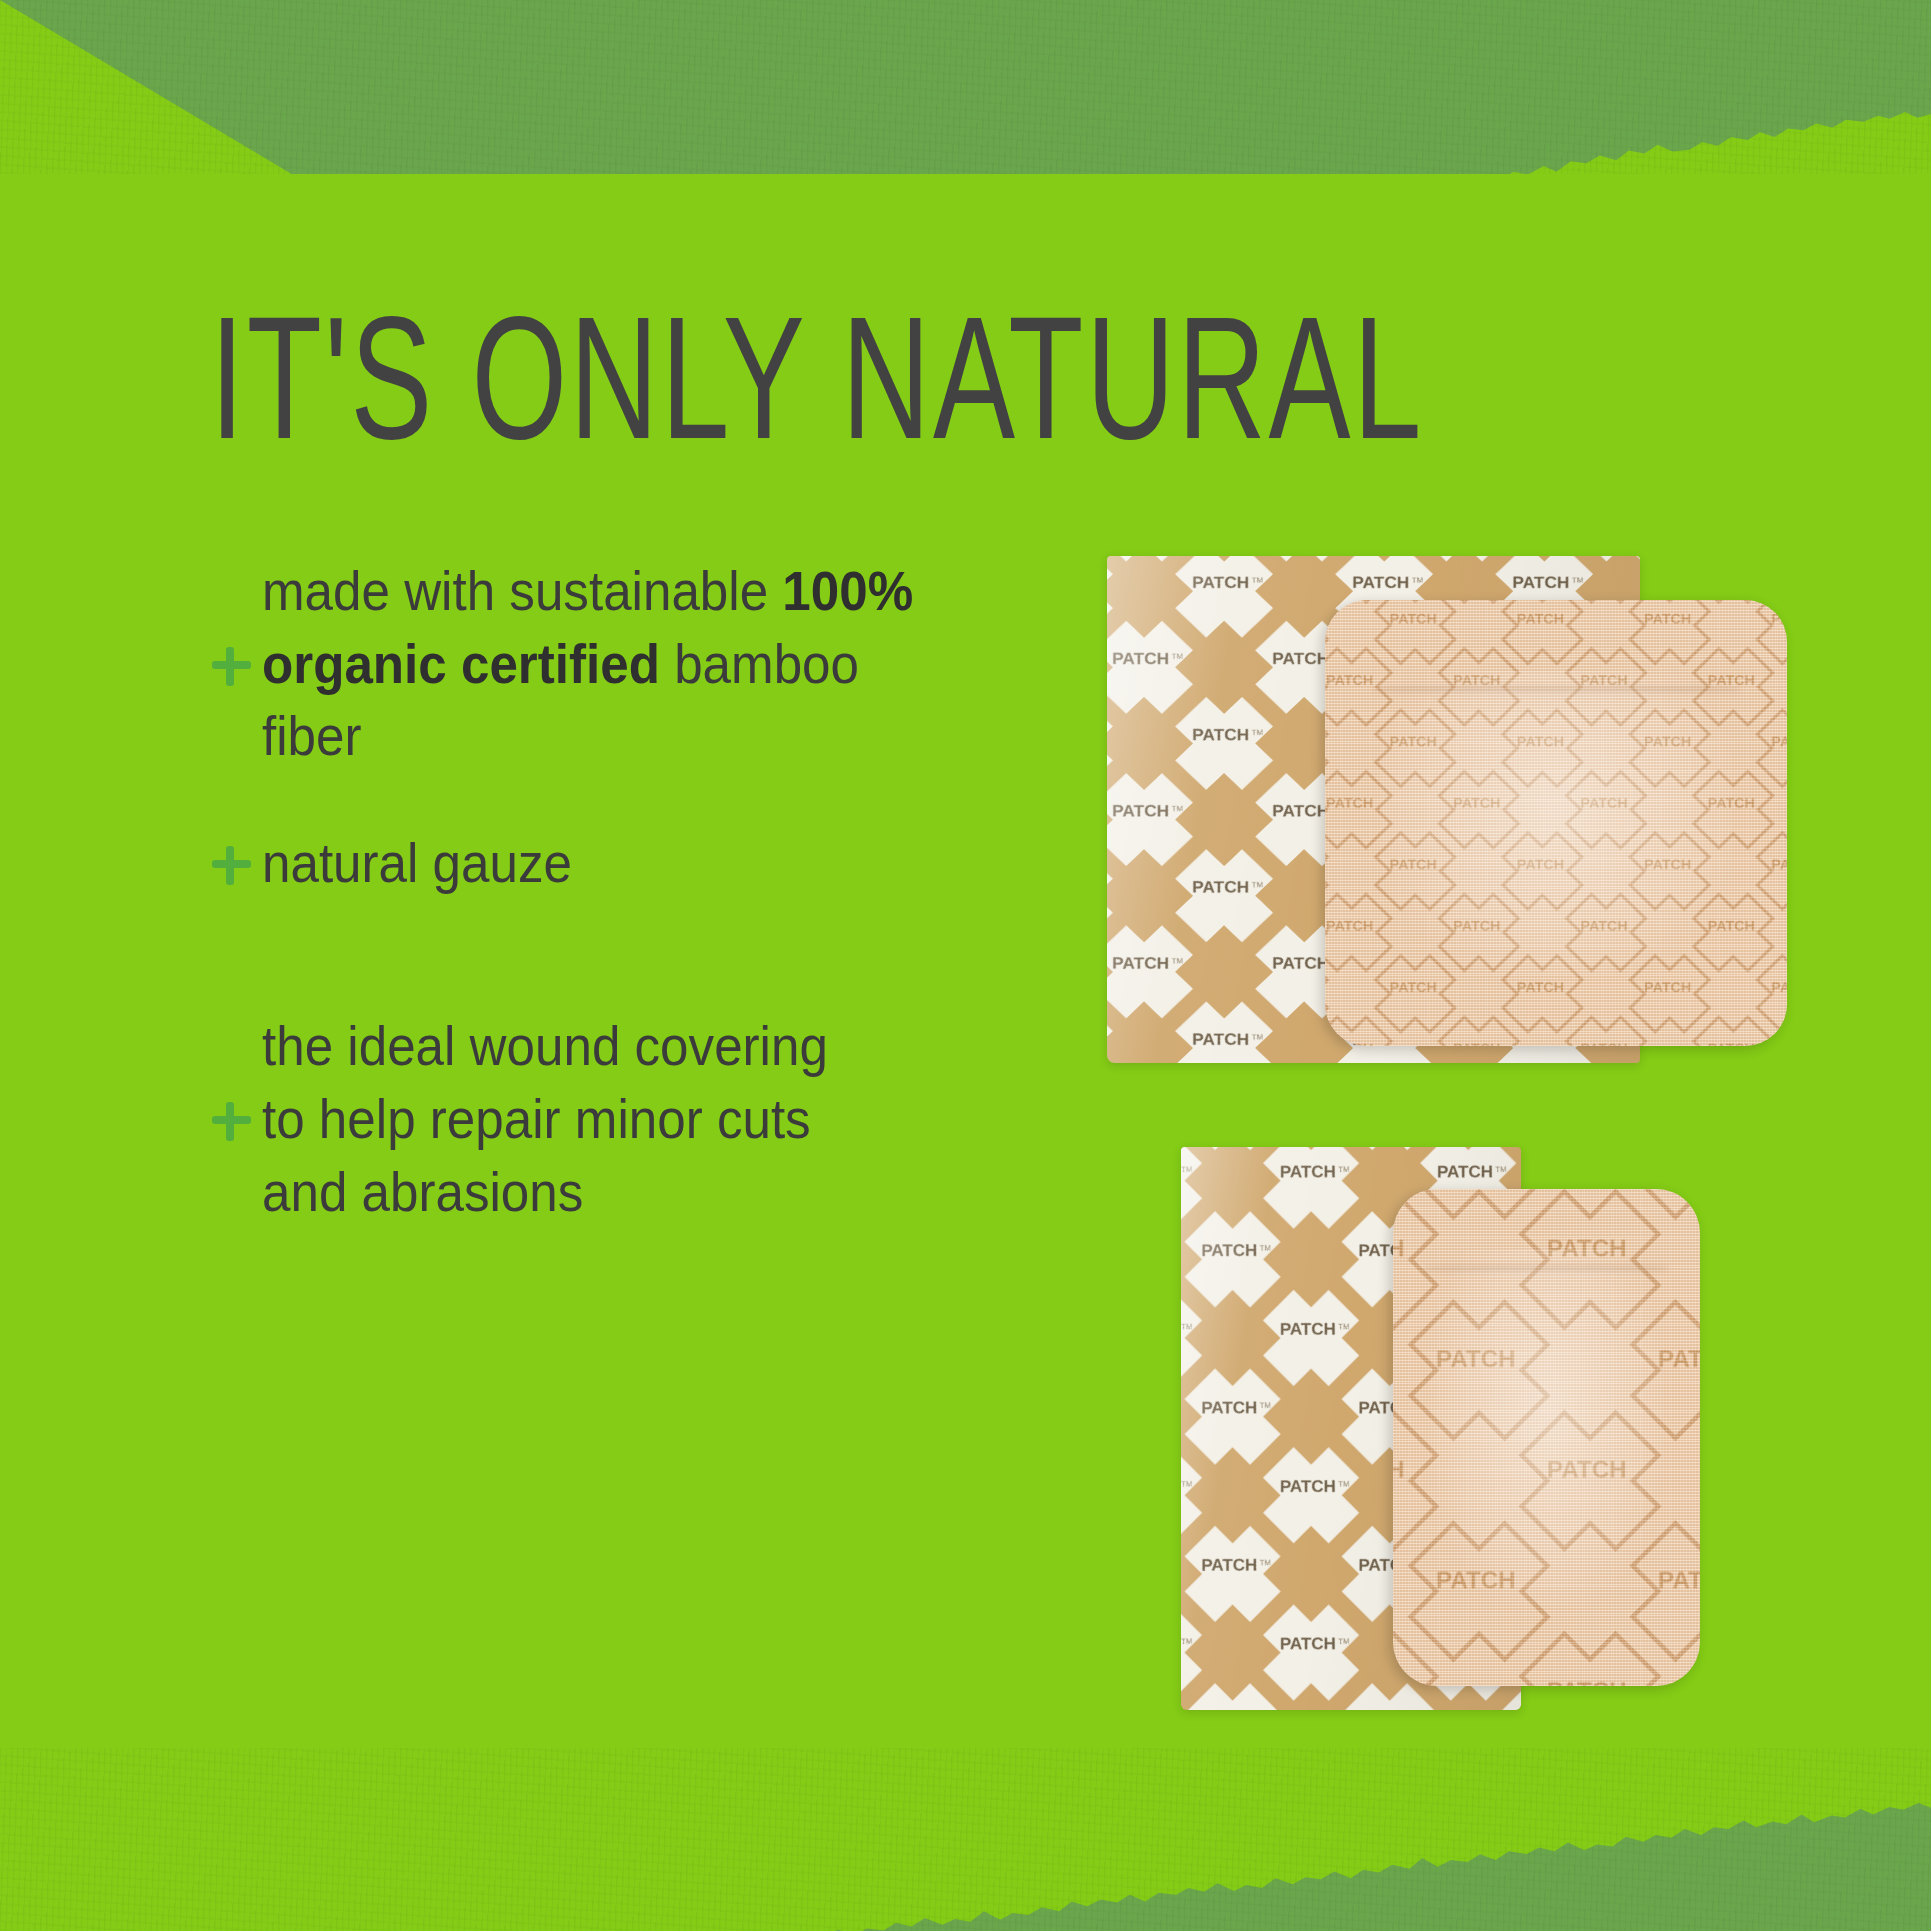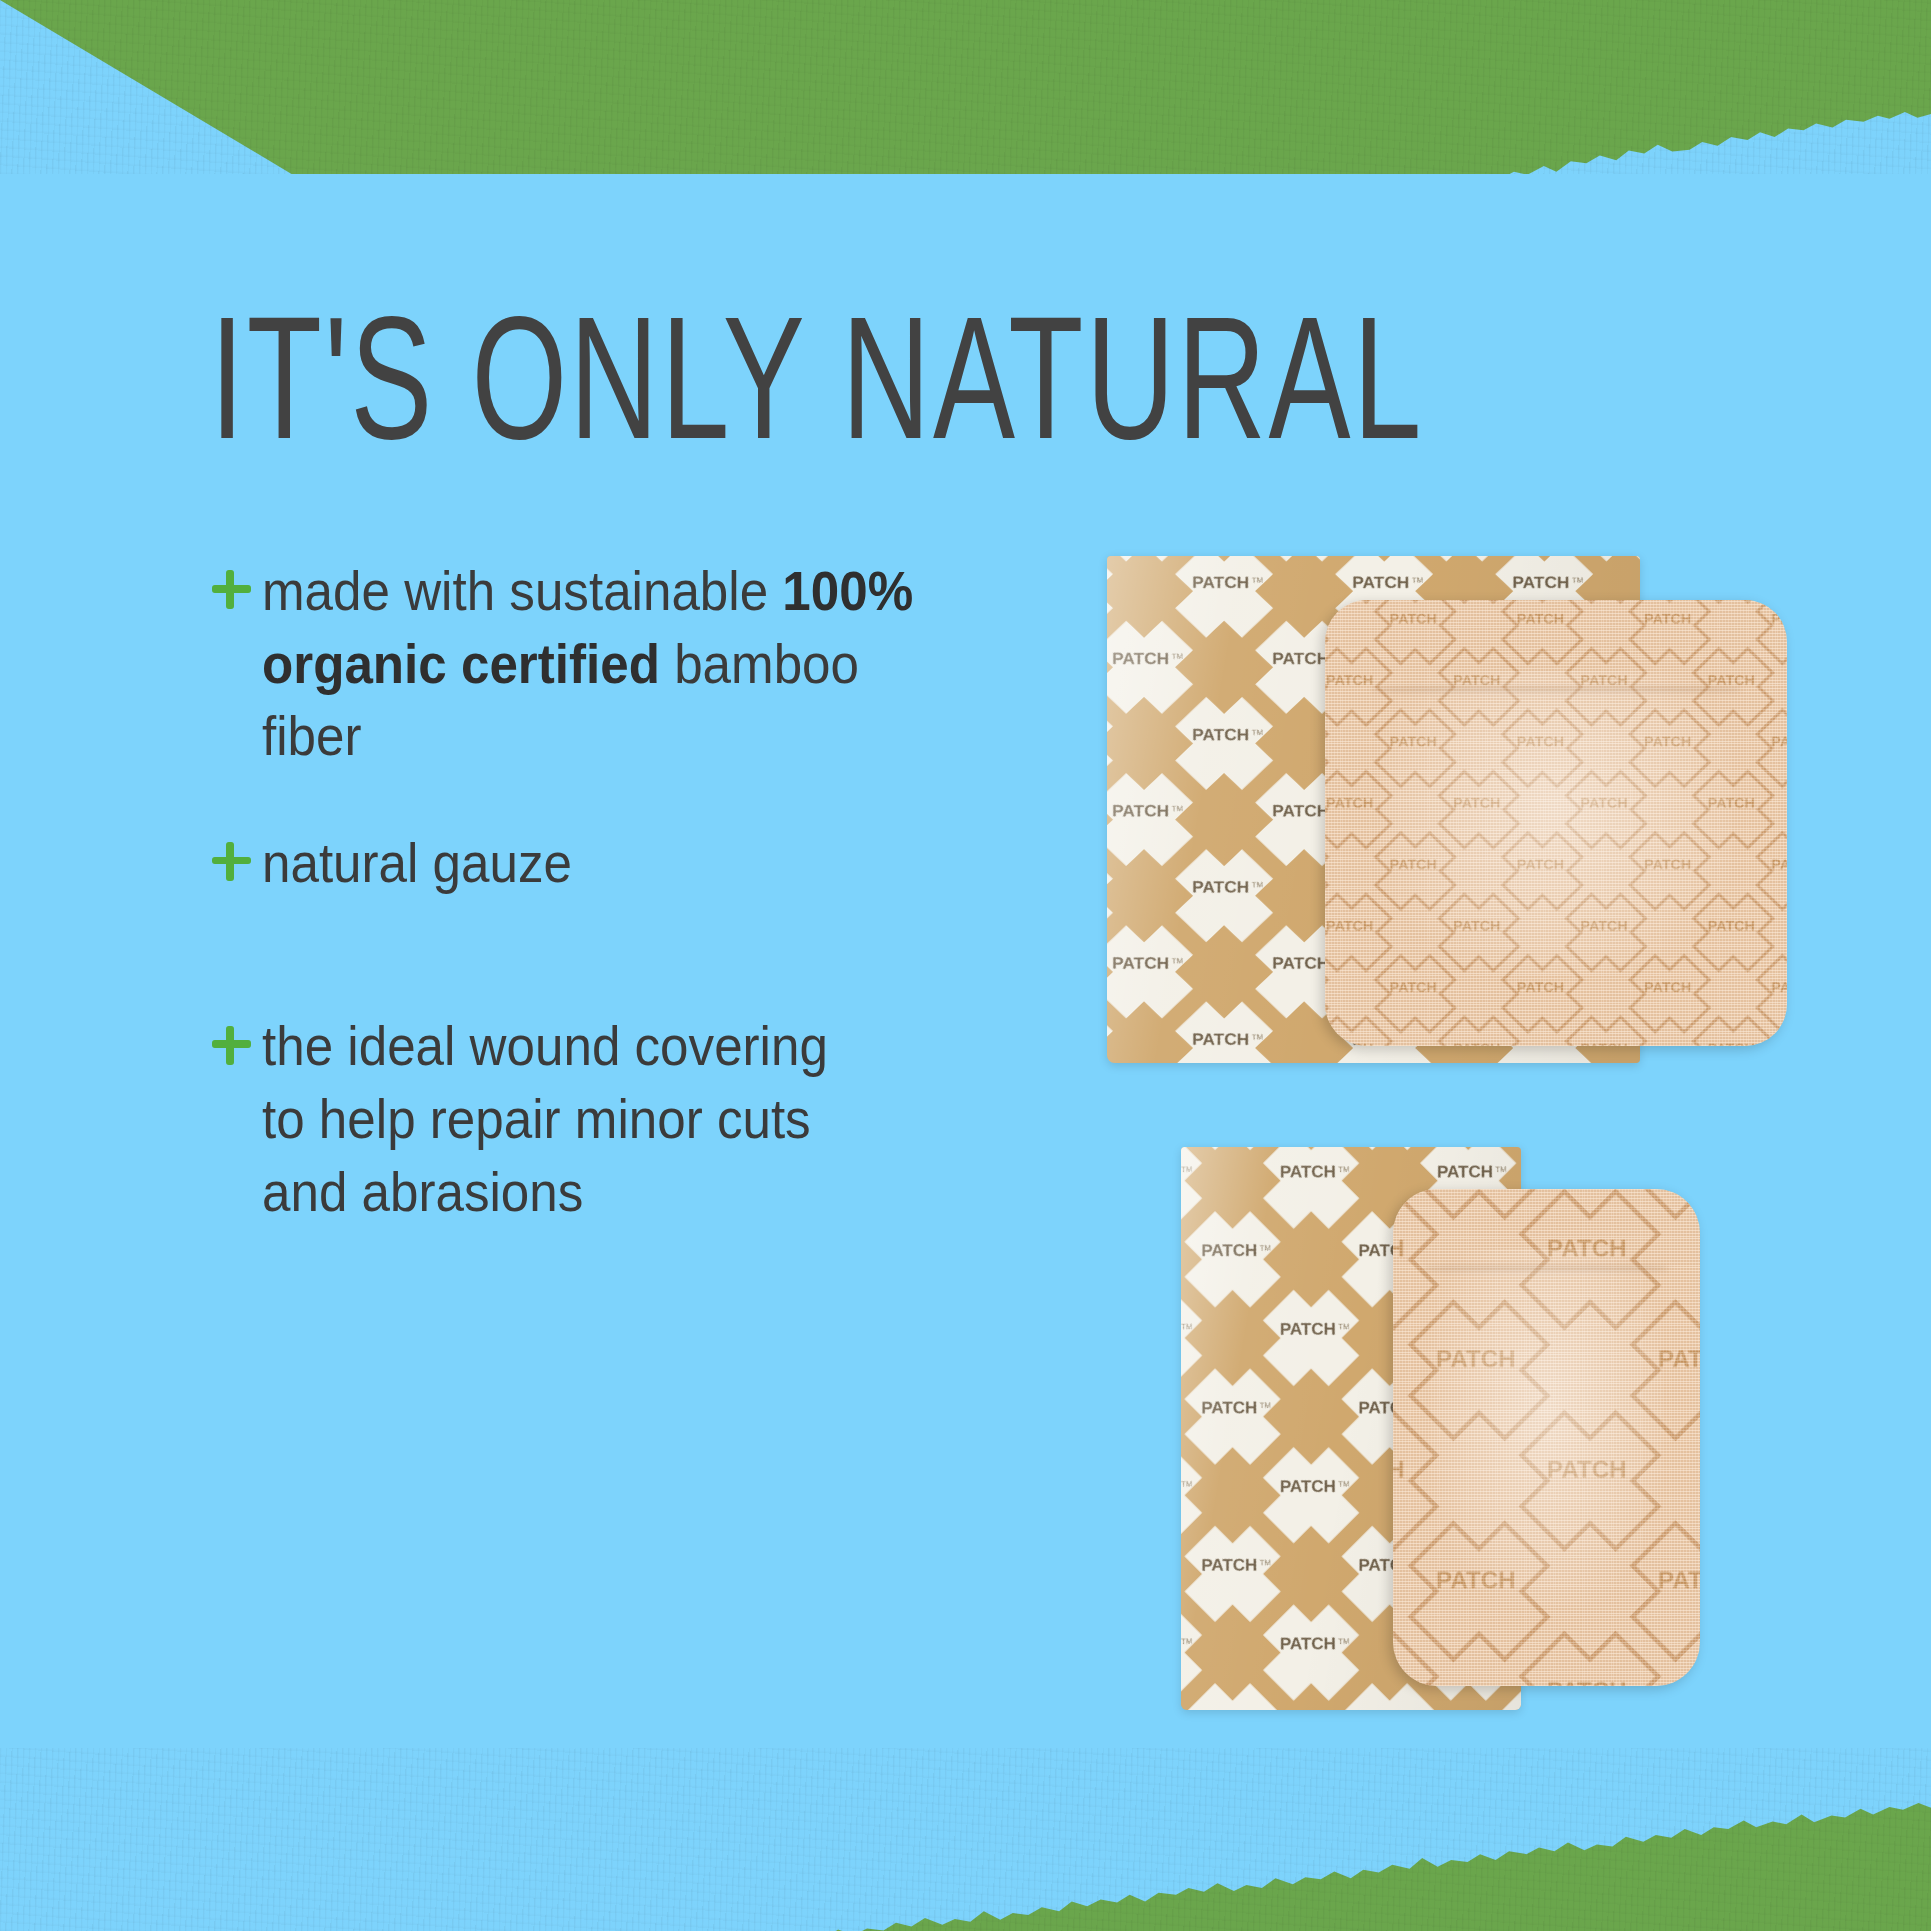--- a/index.html
+++ b/index.html
@@ -58,21 +58,21 @@
 
   
   #bullets {
     position: absolute;
     left: 210px;
     top: 555px;
     width: 792px;
   }
   .bullet {
     display: flex;
-    align-items: flex-start;
+    align-items: center;
     margin-bottom: 54px;
   }
   .bullet-plus {
     flex: 0 0 auto;
     width: 52px;
     height: 52px;
     position: relative;
     margin-top: 13.5px;
   }
   .bullet-plus::before,
@@ -141,21 +141,21 @@
     position: absolute;
     left: 10%; top: 19%; width: 80%; height: 9.7px;
     background: linear-gradient(180deg, rgba(160,115,78,.00), rgba(160,115,78,.28), rgba(255,255,255,.35));
     border-radius: 50%;
     filter: blur(2.9px);
   }
 </style>
 </head>
 <body>
 
-<div id="stage" style="background: #7dd3fc;">
+<div id="stage" style="background: #84cc16;">
 
   <div class="torn-band" id="torn-top">
     <svg viewBox="0 0 2000 180" preserveAspectRatio="none" aria-hidden="true">
       <path id="top-band-path" fill="#6aa64c" d="M0,0 H2000 V118 l-14,4 -13,-6 -16,7 -12,-3 -15,6 -18,-2 -14,8 -17,-4 -13,7 -16,-2 -14,9 -15,-5 -13,8 -17,-3 -14,9 -16,-4 -13,8 -18,2 -15,-7 -14,9 -16,-3 -13,10 -17,-5 -14,8 -16,-2 -15,11 -13,-6 -17,9 -14,-3 -16,8 -13,-5 -18,10 -14,-2 -16,7 -13,-6 -17,9 -15,-3 -13,7 -17,-5 -14,9 -16,-3 -13,6 -18,-7 -14,9 -16,-4 -13,7 -17,-2 -14,9 -16,-6 -13,8 -18,-3 -14,7 -16,-5 -13,9 -17,-2 -14,6 -16,-8 -13,10 -18,-4 -14,7 -16,-3 -13,9 -17,-6 -14,8 -16,-2 -13,7 -18,-5 -14,9 -16,-3 -13,6 -17,-7 -14,9 -16,-4 -13,8 -18,-2 -14,7 -16,-6 -13,9 -17,-3 -14,7 -16,-5 -13,10 -18,-4 -14,8 -16,-3 -13,7 -17,-6 -14,9 -16,-2 -13,6 -18,-7 -14,8 -16,-3 -13,9 -17,-5 -14,7 -16,-2 -13,8 Z"></path>
       <g fill="#ffffff" opacity="0.0">
           <rect x="0" y="0" width="1" height="1"></rect>
         </g>
     </svg>
     <div class="paper-grain"></div>
   </div>

